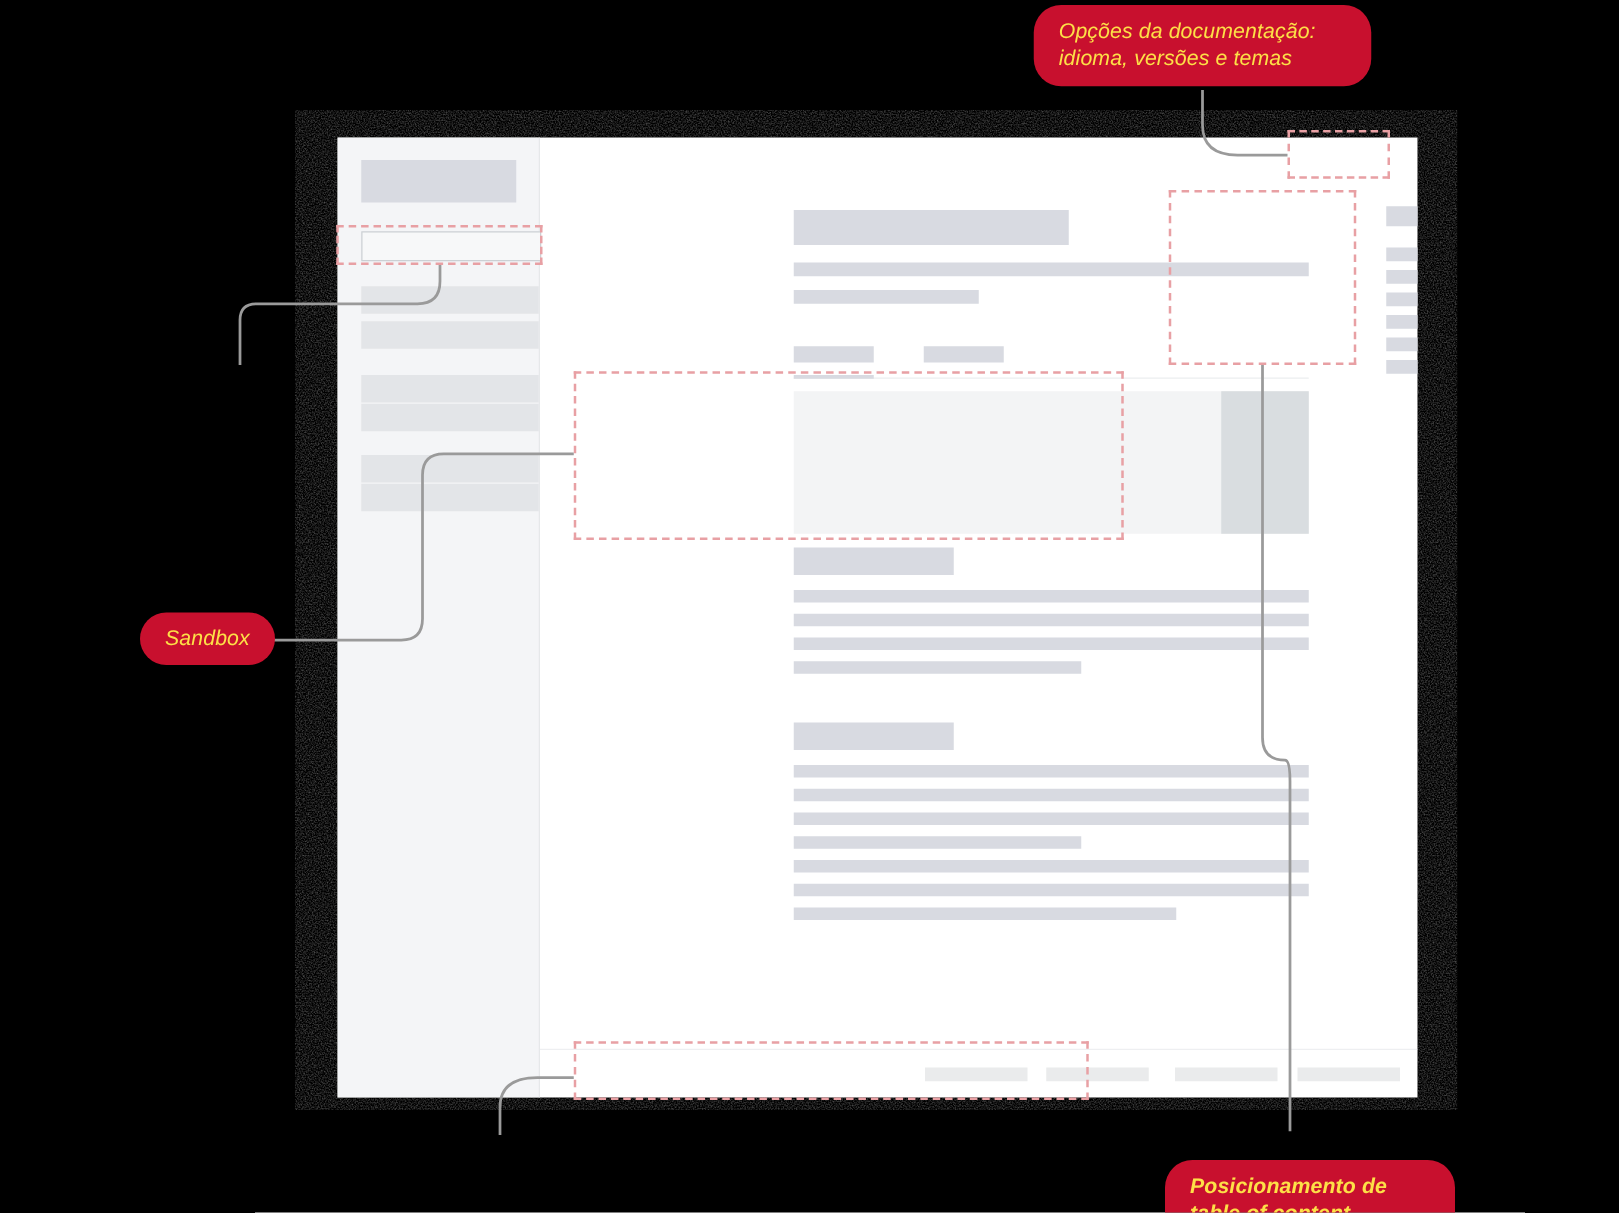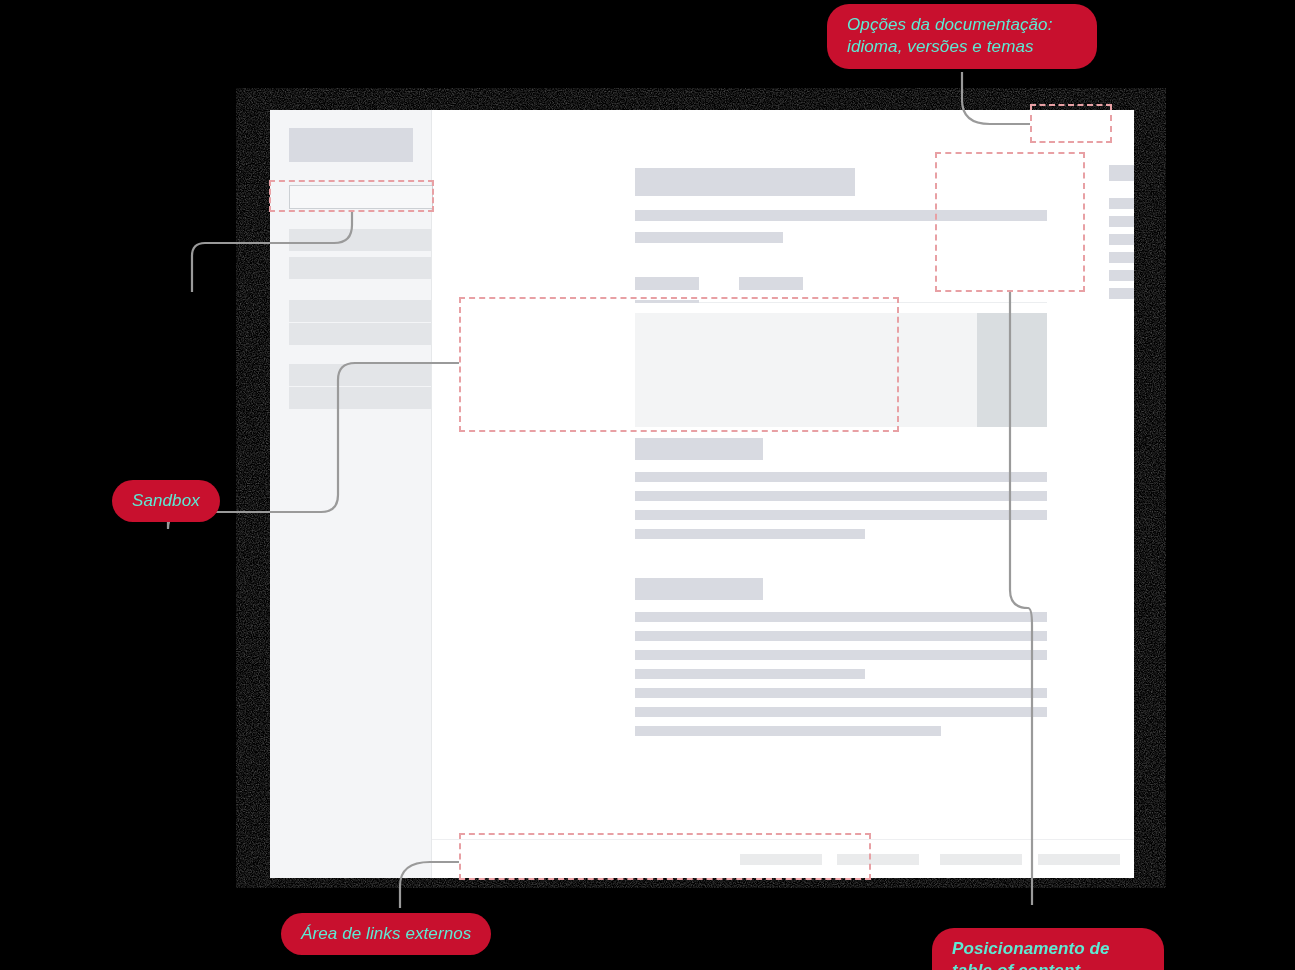--- a/index.html
+++ b/index.html
@@ -127,21 +127,21 @@
     border: 2px dashed #e8a0a4;
   }
 
   
   #connectors { position: absolute; inset: 0; pointer-events: none; }
 
   
   .pill {
     position: absolute;
     background: #c8102e;
-    color: #5eead4;
+    color: #fde047;
     border-radius: 22px;
     font-style: italic;
     font-size: 17px;
     line-height: 1.32;
     padding: 10px 20px;
     white-space: pre-line;
     letter-spacing: .1px;
   }
 </style>
 </head>
@@ -255,20 +255,19 @@
       <path d="M 1010 292 L 1010 590 Q 1010 608 1028 608 L 1028 608 Q 1032 608 1032 625 L 1032 905"></path>
 
       <path d="M 459 862 L 430 862 Q 400 862 400 886 L 400 908"></path>
     </g>
   </svg>
 
   <div class="pill" style="left:827px; top:4px; width:270px;">Opções da documentação:
 idioma, versões e temas</div>
 
 
-  <div class="pill" style="left:112px; top:480px;text-align:right;">Sandbox</div>
-
-  <div class="pill" style="left:281px; top:913px;">Área de links externos</div>
+  <div class="pill" style="left:112px; top:490px;text-align:right;">Sandbox</div>
+
 
   <div class="pill" style="left:932px; top:928px; width:232px;font-weight:bold;">Posicionamento de
 table of content</div>
 
 </div>
 
 </body></html>

